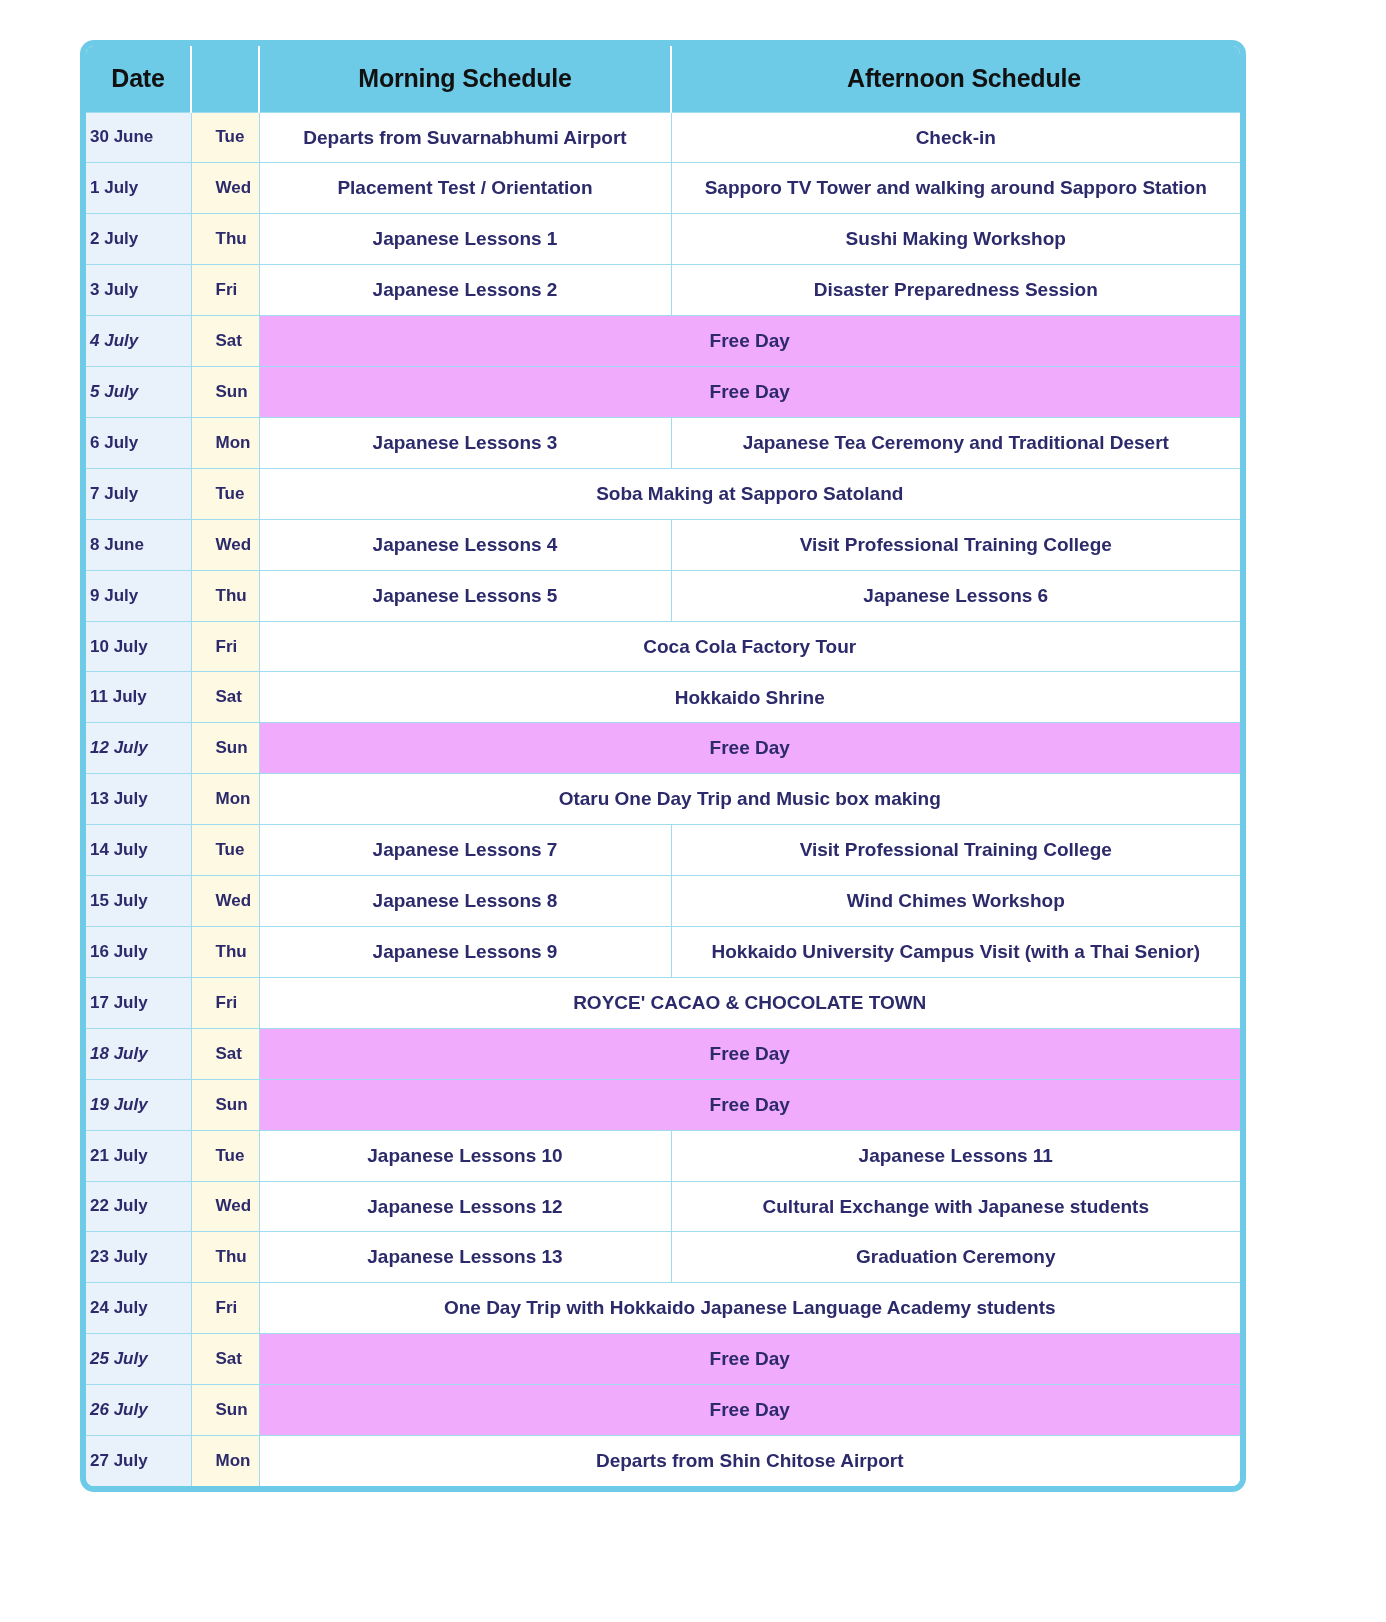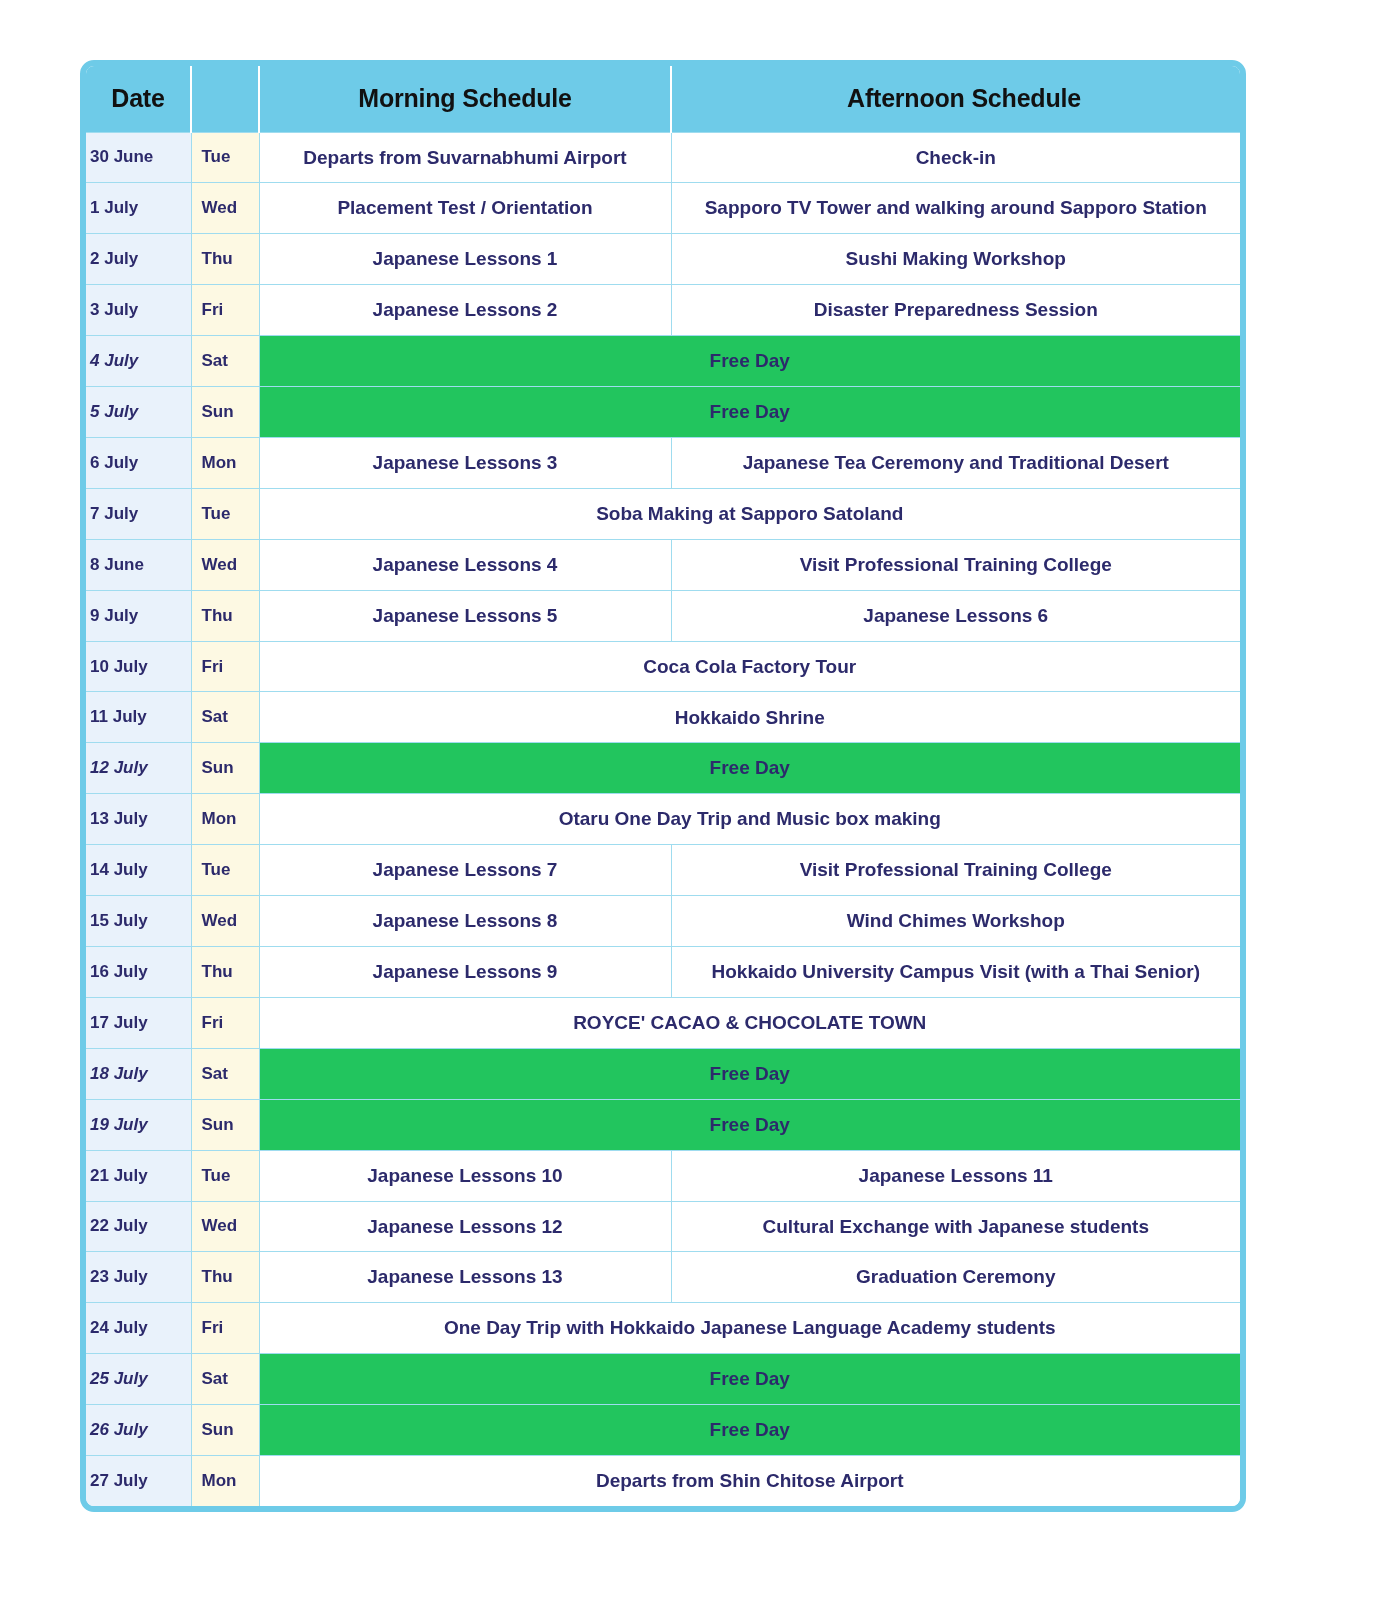--- a/index.html
+++ b/index.html
@@ -14,21 +14,21 @@
   #page {
     width: 1386px;
     height: 1622px;
     position: relative;
     background: #ffffff;
     overflow: hidden;
   }
   #table-frame {
     position: absolute;
     left: 80px;
-    top: 60px;
+    top: 40px;
     width: 1166px;
     height: 1452px;
     border: 6px solid #6ecbe8;
     border-radius: 14px;
     background: #ffffff;
     overflow: hidden;
   }
   table.schedule {
     width: 100%;
     height: 100%;
@@ -68,31 +68,31 @@
     background: #e9f2fb;
     font-size: 17px;
     text-align: left;
     padding-left: 4px;
     white-space: nowrap;
   }
   td.day-cell {
     background: #fdf9e3;
     font-size: 17px;
     text-align: left;
-    padding-left: 10px;
+    padding-left: 24px;
     white-space: nowrap;
   }
   td.sched-cell {
     background: #ffffff;
     font-size: 19px;
     text-align: center;
     line-height: 1.15;
   }
   td.sched-cell.free {
-    background: #22c55e;
+    background: #f0abfc;
   }
   td.sched-cell.full {
     text-align: center;
   }
   tr.r-free td.date-cell { background: #e9f2fb; font-style: italic; }
   tr.r-free td.day-cell  { background: #fdf9e3; }
 </style>
 </head>
 <body>
 

